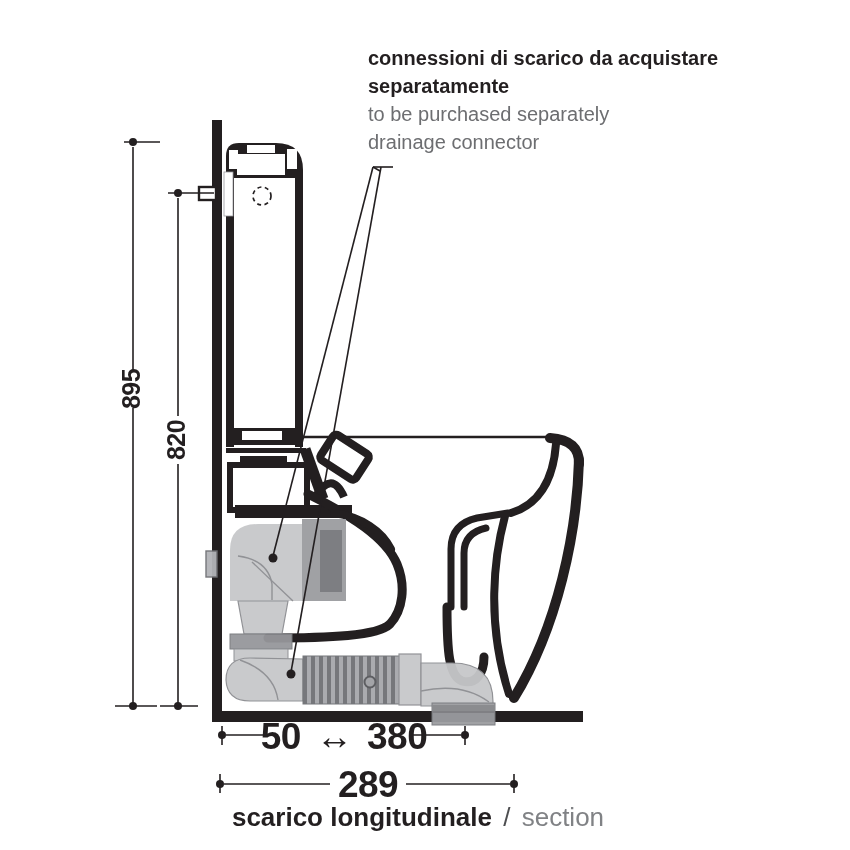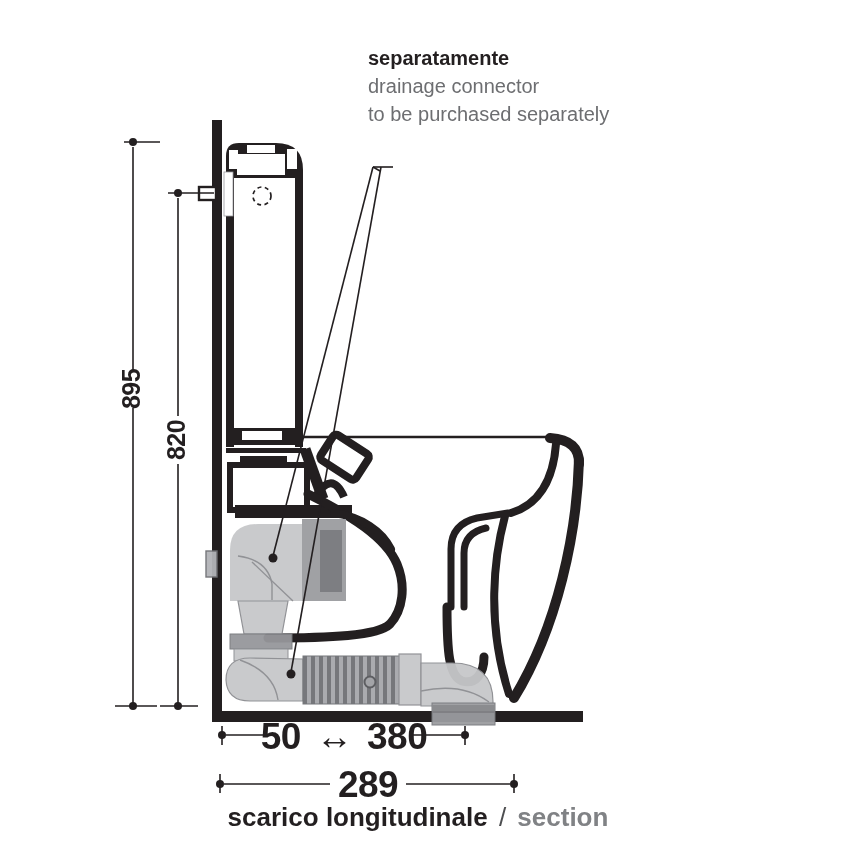--- a/index.html
+++ b/index.html
@@ -24,21 +24,21 @@
   .annotation{left:368px;top:44px;line-height:28px;font-size:20px;}
   .annotation .b{font-weight:700;color:var(--ink);display:block;}
   .annotation .g{font-weight:400;color:var(--gray-text);display:block;}
   .dim-label{position:absolute;font-weight:700;font-size:25px;letter-spacing:-0.5px;
     transform:translate(-50%,-50%);white-space:nowrap;color:var(--ink);}
   .dim-label.vert{transform:translate(-50%,-50%) rotate(-90deg);}
   .dim-label.big{font-size:37px;}
   .caption{position:absolute;left:0;right:14px;top:802px;text-align:center;font-size:26px;white-space:nowrap;}
   .caption .b{font-weight:700;color:var(--ink);}
   .caption .sep{font-weight:400;color:#4d4e50;padding:0 4px;}
-  .caption .g{font-weight:700;color:var(--caption-gray);}
+  .caption .g{font-weight:400;color:var(--caption-gray);}
 </style>
 </head>
 <body>
 
 <div class="stage" style="--ink: #231f20; --gray-text: #6d6e71; --caption-gray: #808285; --c-light: #c7c8ca; --c-mid: #9b9ca0; --c-dark: #77787c; --rib-dark: #6f7074; --rib-light: #a6a7ab;">
 
   <svg width="850" height="850" viewBox="0 0 850 850">
     <defs>
       <pattern id="ribPattern" patternUnits="userSpaceOnUse" x="303" y="656" width="8" height="48">
         <rect width="8" height="48" class="fill-rib-light" fill="#a6a7ab"></rect>
@@ -165,23 +165,24 @@
         <circle class="dot" cx="220" cy="784" r="4"></circle>
         <line class="thin" x1="224" y1="784" x2="330" y2="784"></line>
         <line class="thin" x1="406" y1="784" x2="510" y2="784"></line>
         <circle class="dot" cx="514" cy="784" r="4"></circle>
         <line class="thin" x1="514" y1="774" x2="514" y2="793"></line>
       </g>
     </g>
   </svg>
 
   <div class="txt annotation">
+    <span class="b">connessioni di scarico da acquistare</span>
     <span class="b">separatamente</span>
+    <span class="g">to be purchased separately</span>
     <span class="g">drainage connector</span>
-    <span class="g">to be purchased separately</span>
   </div>
 
   <div class="dim-label vert" style="left:131px;top:389px;">895</div>
   <div class="dim-label vert" style="left:176px;top:440px;">820</div>
 
   <div class="dim-label big" style="left:344px;top:737px;">
     <span>50</span>
     <span style="padding:0 5px;">↔</span>
     <span>380</span>
   </div>

